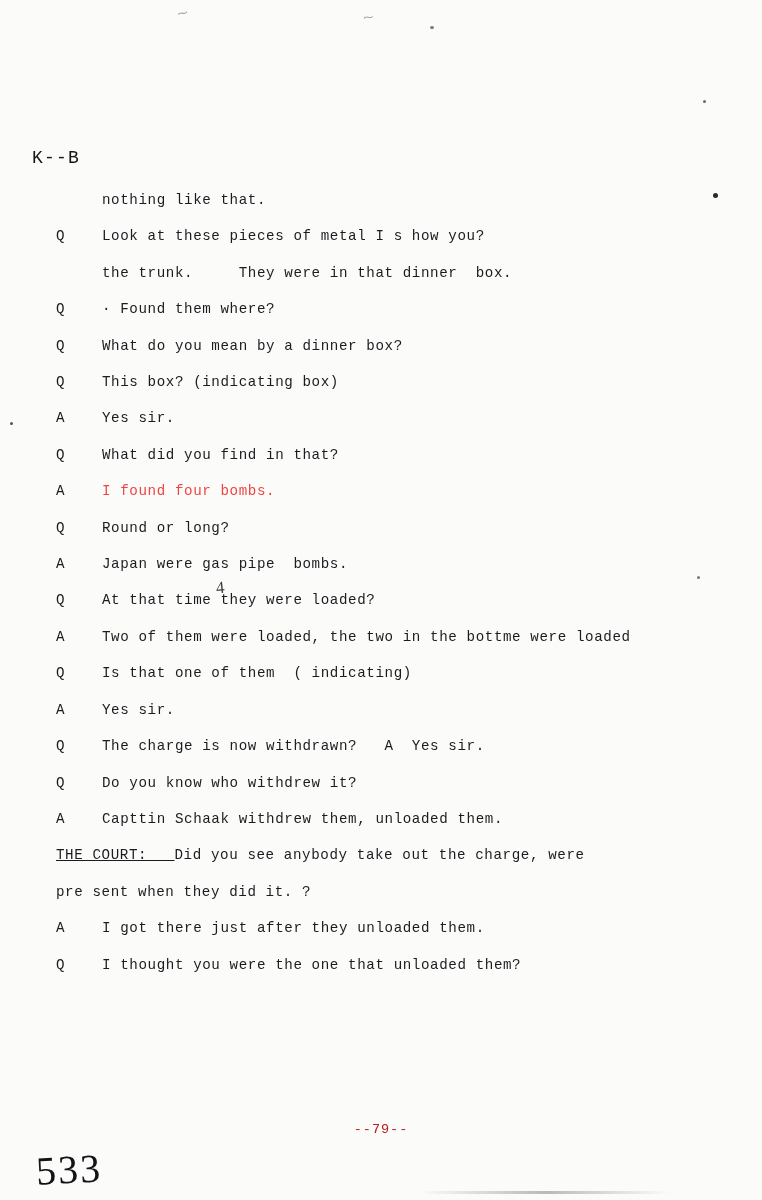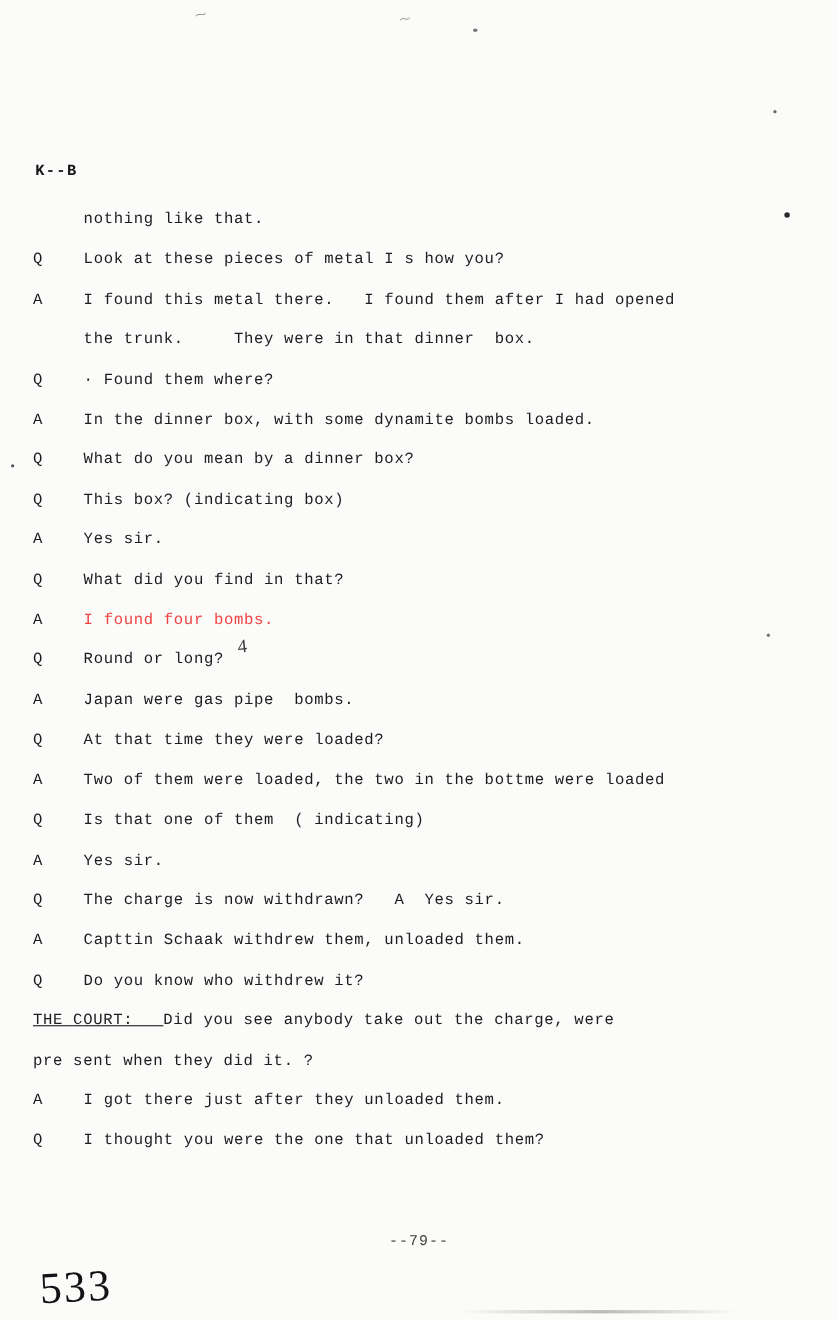--- a/index.html
+++ b/index.html
@@ -36,39 +36,40 @@
     width: 18px; height: 8px;
     color: #8a8a86;
     font-size: 11px;
     transform: rotate(-8deg);
   }
 
   .doc-label {
     position: absolute;
     left: 32px;
     top: 148px;
-    font-size: 14px;
+    font-size: 18px;
     letter-spacing: 1.2px;
-    font-weight: bold;
+    font-weight: normal;
   }
 
   .body-text {
     position: absolute;
     left: 30px;
     top: 182px;
     width: 706px;
   }
 
   .line {
     position: relative;
     font-size: 14.2px;
     line-height: 36.4px;
     letter-spacing: .6px;
     white-space: pre;
     color: #1b1c20;
+    margin-left: 26px;
   }
 
   .line .spk {
     display: inline-block;
     width: 46px;
   }
 
   .line.cont {
     
   }
@@ -83,21 +84,21 @@
   }
 
   .pagenum {
     position: absolute;
     left: 0;
     right: 0;
     top: 1122px;
     text-align: center;
     font-size: 13.5px;
     letter-spacing: 1px;
-    color: #404040;
+    color: #b91c1c;
   }
 
   .stamp {
     position: absolute;
     left: 36px;
     top: 1146px;
     font-family: "Liberation Serif", serif;
     font-size: 40px;
     color: #121316;
     letter-spacing: 2px;
@@ -178,27 +179,25 @@
   <div class="edge-dot-right3"></div>
 
   <div class="doc-label">K--B</div>
 
   <div class="body-text">
 
     <div class="line"><span class="spk"></span><span>nothing like that.</span></div>
 
     <div class="line"><span class="spk">Q</span><span>Look at these pieces of metal I s how you?</span></div>
 
-    <div class="line"><span class="spk">A</span><span>I found this metal there.   I found them after I had opened</span></div>
 
     <div class="line cont"><span class="spk"></span><span>the trunk.     They were in that dinner  box.</span></div>
 
     <div class="line"><span class="spk">Q</span><span>· Found them where?</span></div>
 
-    <div class="line"><span class="spk">A</span><span>In the dinner box, with some dynamite bombs loaded.</span></div>
 
     <div class="line"><span class="spk">Q</span><span>What do you mean by a dinner box?</span></div>
 
 
     <div class="line"><span class="spk">Q</span><span>This box? (indicating box)</span></div>
 
     <div class="line"><span class="spk">A</span><span>Yes sir.</span></div>
 
     <div class="line"><span class="spk">Q</span><span>What did you find in that?</span></div>
 
@@ -211,23 +210,23 @@
     <div class="line"><span class="spk">Q</span><span>At that time they were loaded?</span></div>
 
     <div class="line"><span class="spk">A</span><span>Two of them were loaded, the two in the bottme were loaded</span></div>
 
     <div class="line"><span class="spk">Q</span><span>Is that one of them  ( indicating)</span></div>
 
     <div class="line"><span class="spk">A</span><span>Yes sir.</span></div>
 
     <div class="line"><span class="spk">Q</span><span>The charge is now withdrawn?   A  Yes sir.</span></div>
 
+    <div class="line"><span class="spk">Q</span><span>Do you know who withdrew it?</span></div>
+
     <div class="line"><span class="spk">A</span><span>Capttin Schaak withdrew them, unloaded them.</span></div>
-
-    <div class="line"><span class="spk">Q</span><span>Do you know who withdrew it?</span></div>
 
     <div class="line court"><span class="spk">THE COURT:   </span><span>Did you see anybody take out the charge, were</span></div>
 
     <div class="line cont"><span>pre sent when they did it. ?</span></div>
 
     <div class="line"><span class="spk">A</span><span>I got there just after they unloaded them.</span></div>
 
     <div class="line"><span class="spk">Q</span><span>I thought you were the one that unloaded them?</span></div>
 
     <div class="ins-4">4</div>

